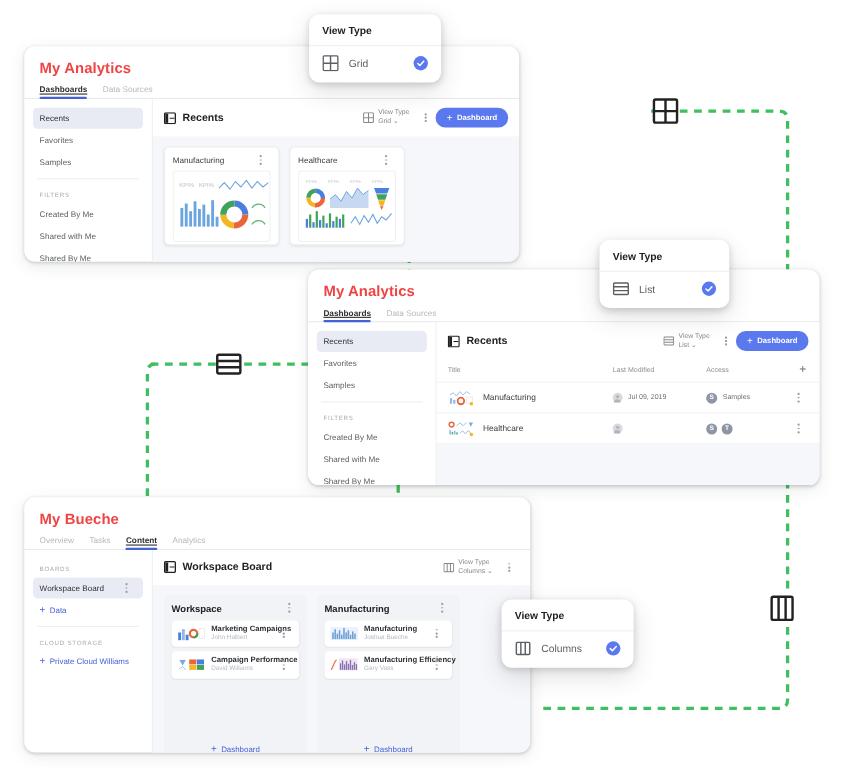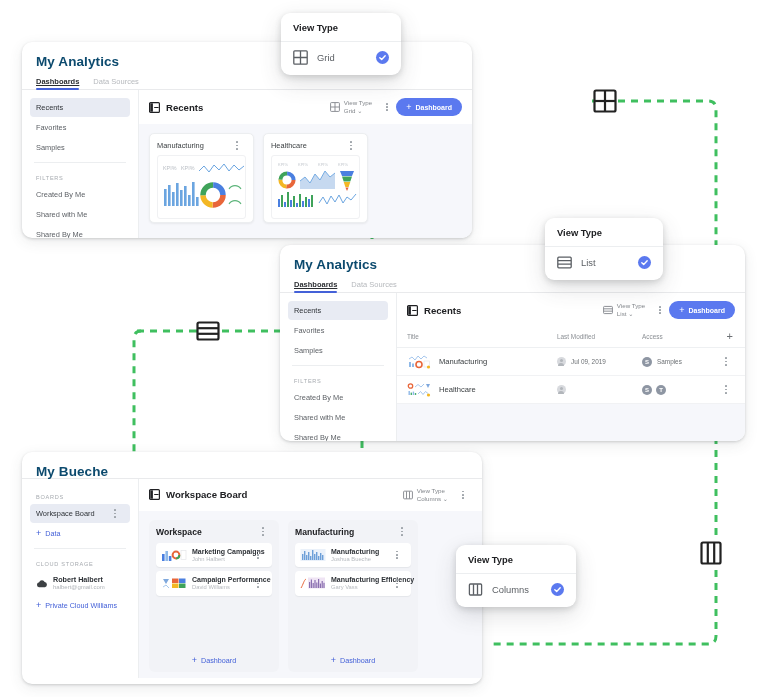--- a/index.html
+++ b/index.html
@@ -15,21 +15,21 @@
   
   .conn{position:absolute;inset:0;pointer-events:none;}
 
   
   .panel{
     position:absolute;background:#fff;border-radius:10px;
     box-shadow:0 1px 3px rgba(60,64,67,.22), 0 4px 14px rgba(60,64,67,.10);
     overflow:hidden;
   }
   .panel-head{padding:12px 14px 0 14px;}
-  .panel-title{font-size:13.5px;font-weight:700;color:#0c4a6e;letter-spacing:.1px;}
+  .panel-title{font-size:13.5px;font-weight:700;color:#ef4444;letter-spacing:.1px;}
   .tabs{display:flex;gap:14px;margin-top:8px;}
   .tab{font-size:7.5px;color:#b6b9bd;padding-bottom:4px;position:relative;white-space:nowrap;}
   .tab.active{color:#2a2d31;font-weight:700;text-decoration:underline;}
   .tab.active:after{
     content:"";position:absolute;left:0;right:0;bottom:0;height:2px;background:#4461d8;border-radius:2px;
   }
   .tabrule{height:1px;background:#e9eaec;margin-top:-1px;}
   .body{display:flex;}
 
   
@@ -445,48 +445,45 @@
               <i></i>
             </div>
         </div>
       </div>
     </div>
   </div>
 
   <div class="panel" style="left:22px;top:452px;width:460px;height:232px;">
     <div class="panel-head">
       <div class="panel-title">My Bueche</div>
+      <div class="tabs">
+        <div class="tab">Overview</div>
+        <div class="tab">Tasks</div>
+        <div class="tab active">Content</div>
+        <div class="tab">Analytics</div>
+      </div>
     </div>
     <div class="tabrule"></div>
     <div class="body" style="height:199px;">
       <div class="side">
         <div class="side-grp">BOARDS</div>
         <div class="side-item sel">
           <span>Workspace Board</span>
           <span class="kebab">
               <i></i>
               <i></i>
               <i></i>
             </span>
         </div>
         <div class="side-link">
           <span class="plus">+</span>
           <span>Data</span>
         </div>
         <div class="side-sep"></div>
         <div class="side-grp">CLOUD STORAGE</div>
-        <div class="cloud-row">
-          <svg width="12" height="9" viewBox="0 0 16 11">
-            <path d="M4,10.5 A3.4,3.4 0 0 1 4.2,3.8 A4,4 0 0 1 11.6,3.5 A3.6,3.6 0 0 1 12,10.5 Z" fill="#3c4043"></path>
-          </svg>
-          <div>
-            <div class="cloud-name">Robert Halbert</div>
-            <div class="cloud-mail">halbert@gmail.com</div>
-          </div>
-        </div>
         <div class="side-link">
           <span class="plus">+</span>
           <span>Private Cloud Williams</span>
         </div>
       </div>
 
       <div class="content">
         <div class="c-head">
           <svg class="kicon" width="11" height="11" viewBox="0 0 11 11">
             <rect x="0.6" y="0.6" width="9.8" height="9.8" rx="1" fill="#fff" stroke="#202124" stroke-width="1.2"></rect>

